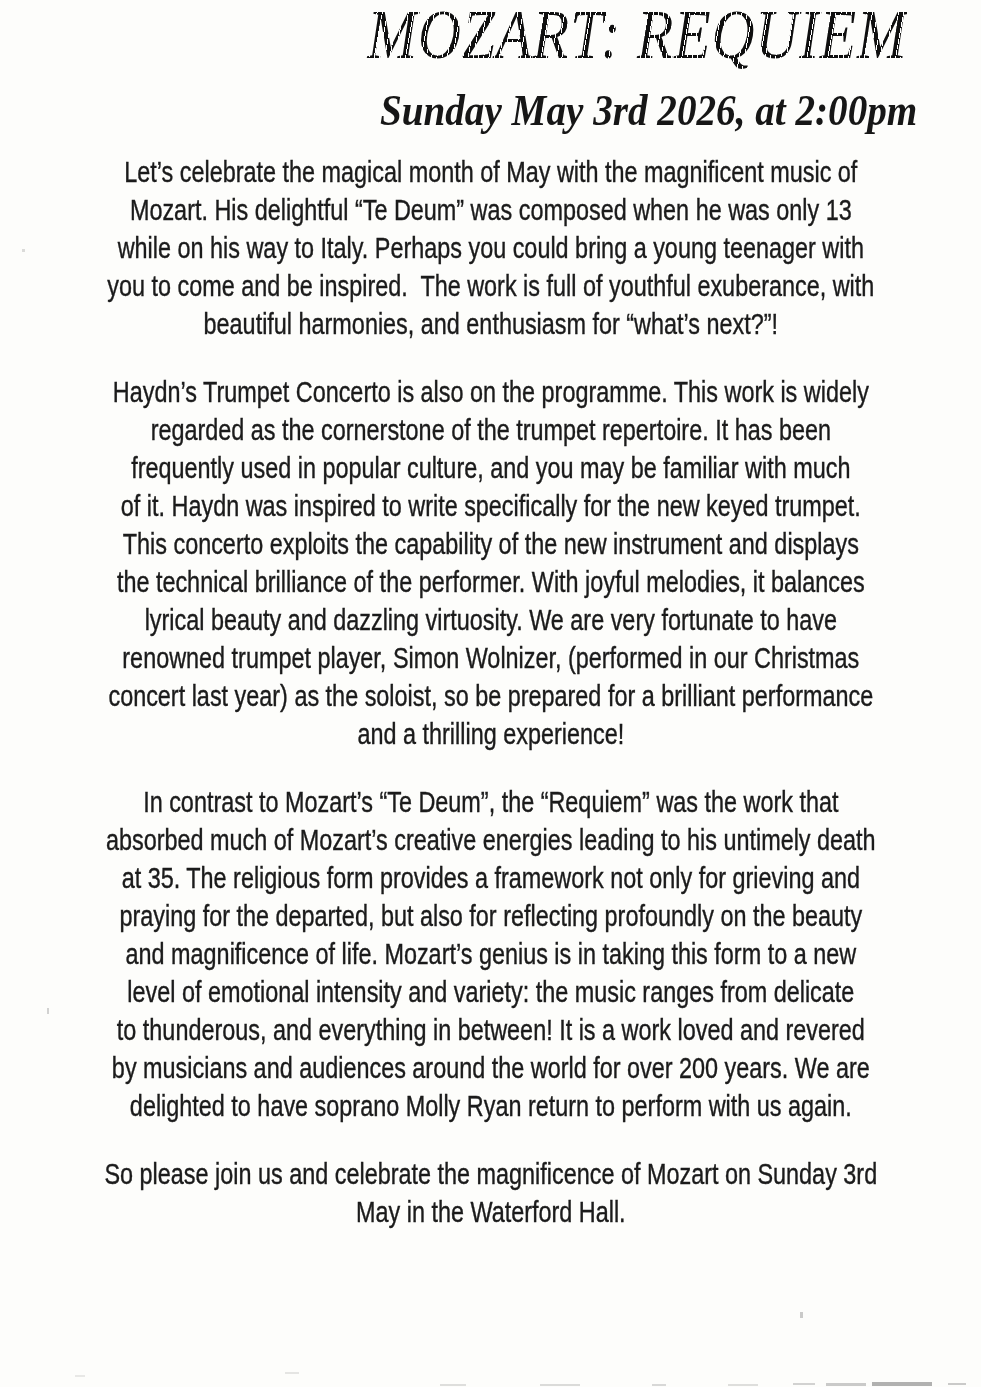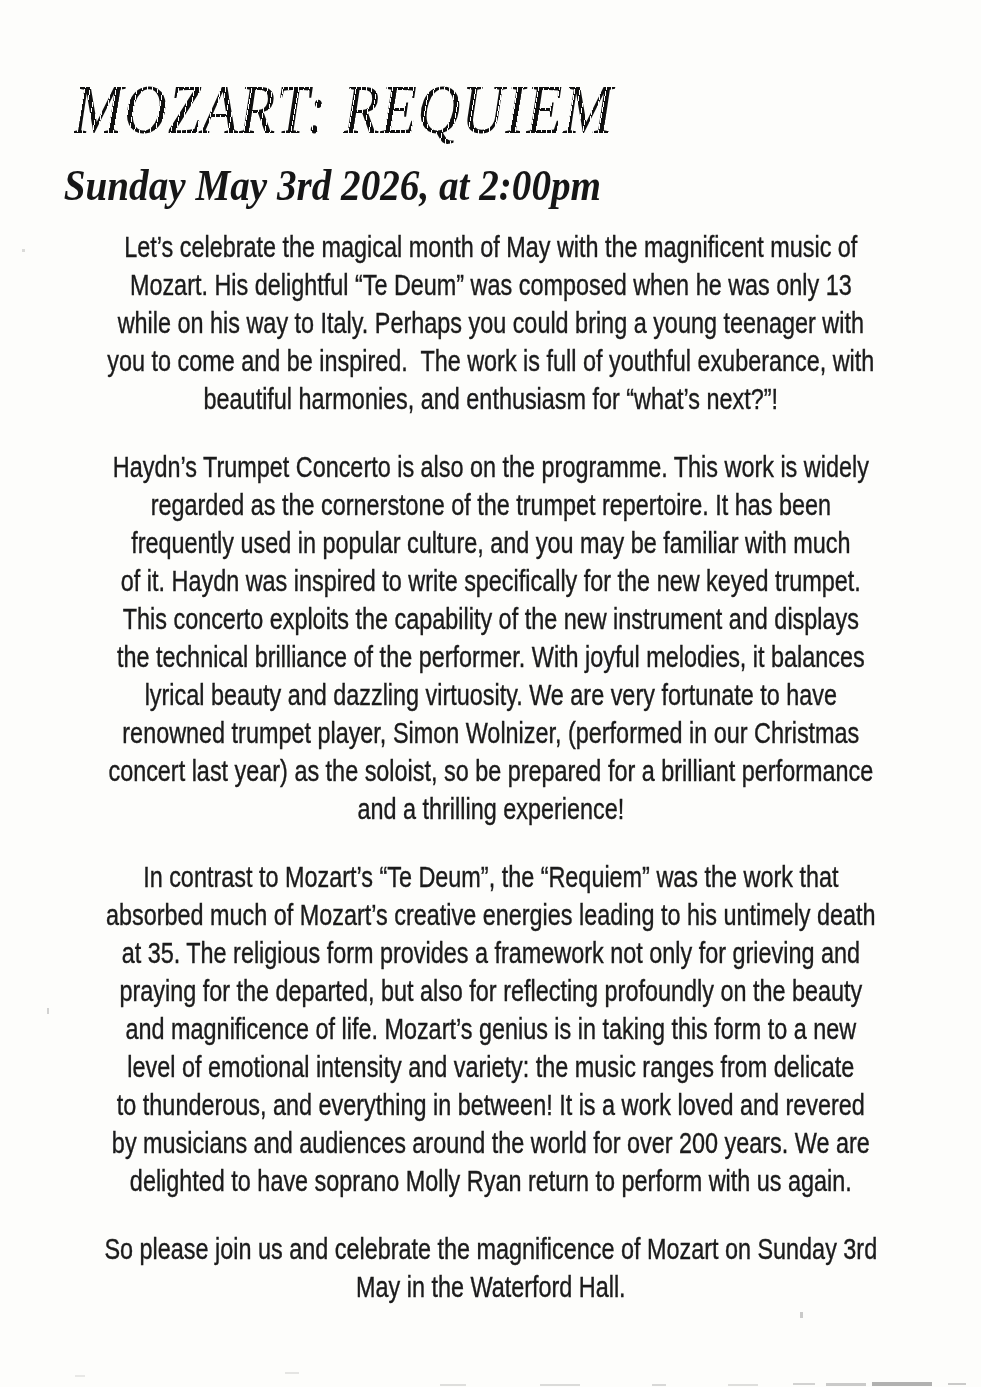--- a/index.html
+++ b/index.html
@@ -12,21 +12,21 @@
   .page {
     position: relative;
     width: 981px;
     height: 1387px;
     background: var(--bg);
     overflow: hidden;
     margin: 0 auto;
   }
 
   
-  .header { text-align: left; padding-top: 75px; }
+  .header { text-align: right; }
 
   .title {
     margin: 0;
     font-family: "Liberation Serif", serif;
     font-style: italic;
     font-weight: 500;
     font-size: 70px;
     line-height: 1;
     letter-spacing: 1px;
     color: #141414;

